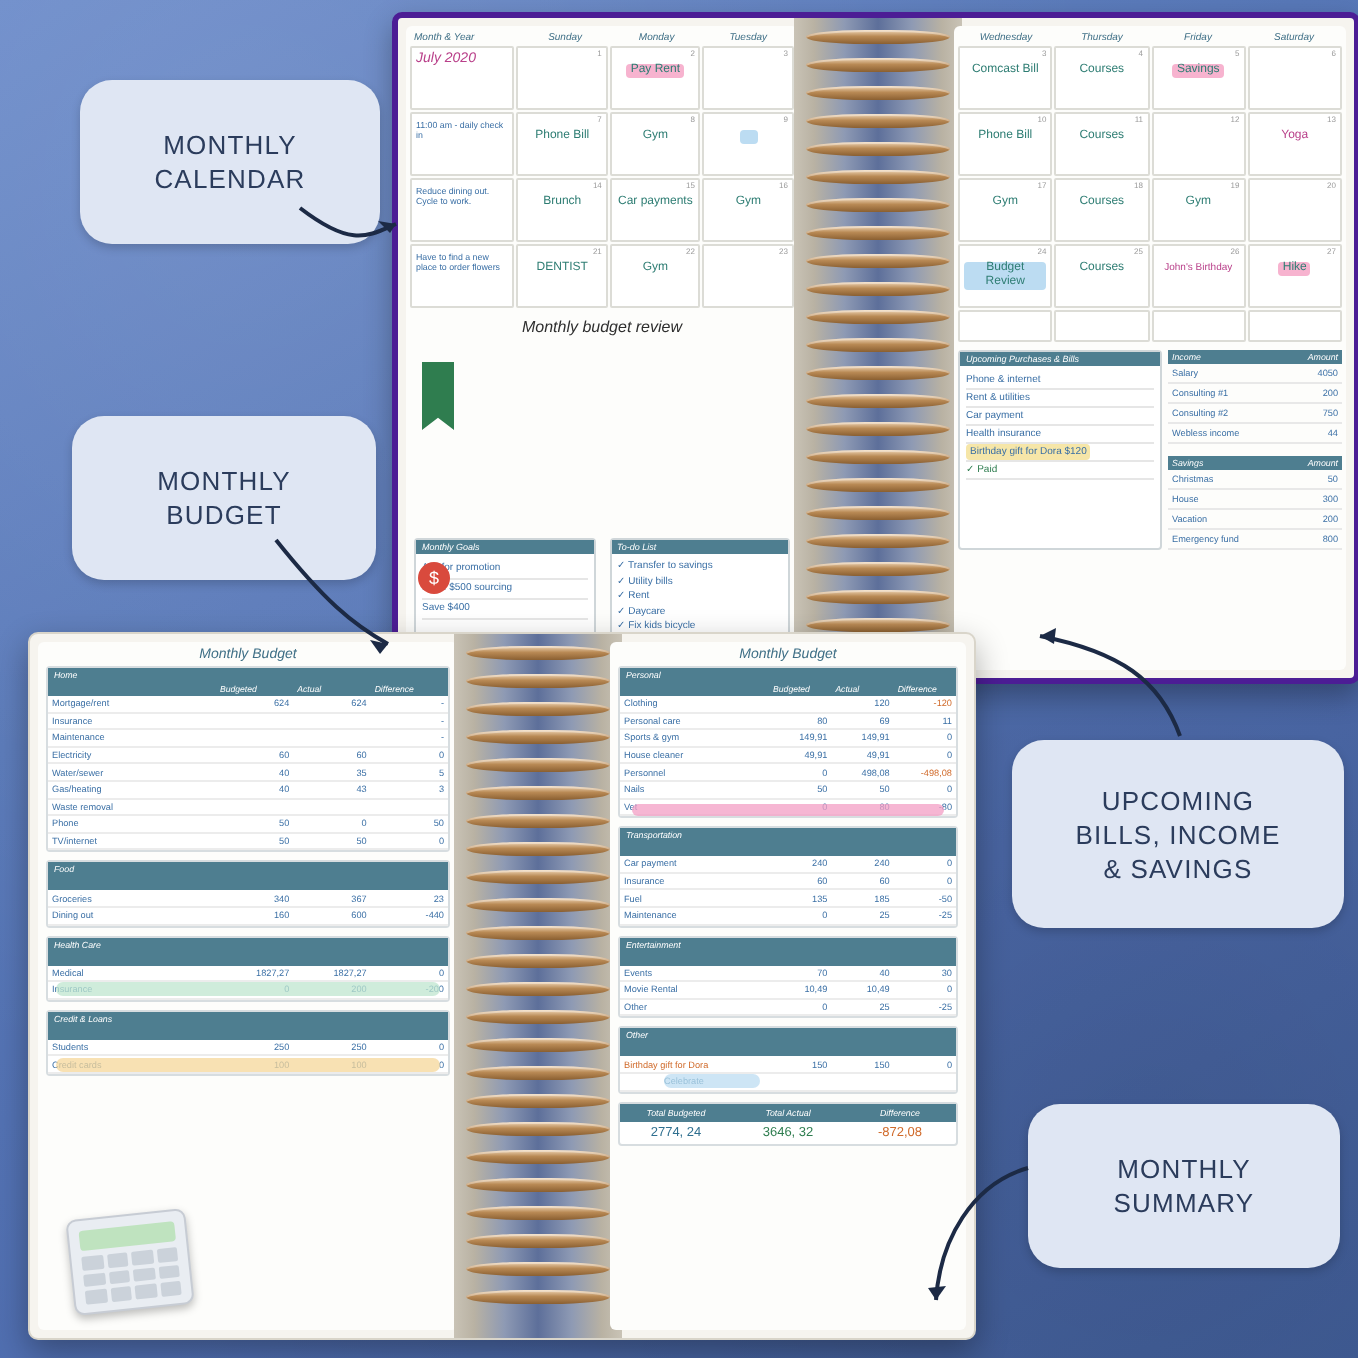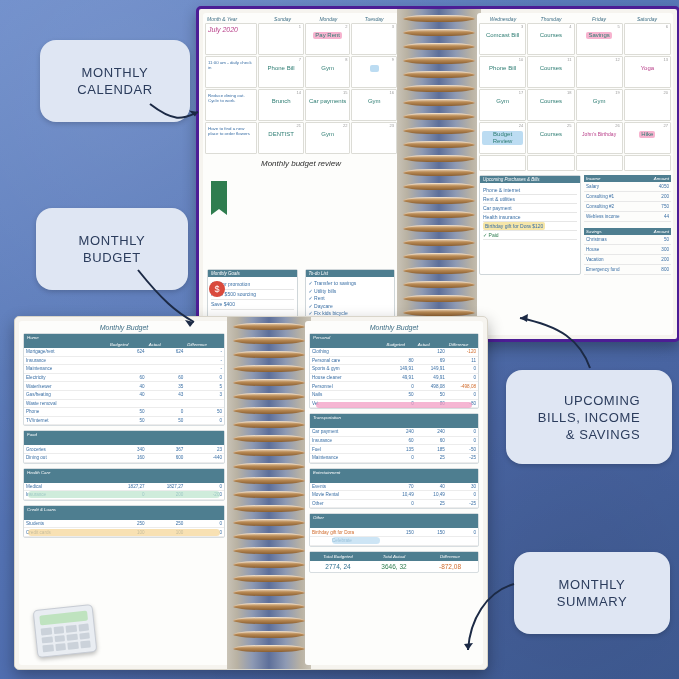--- a/index.html
+++ b/index.html
@@ -862,21 +862,21 @@
 </div>
 
 <div class="callout" style="left:40px;top:40px;width:134px;height:62px;">
   <span style="white-space:pre-line;">MONTHLY
 CALENDAR</span>
 </div>
 <div class="callout" style="left:36px;top:208px;width:136px;height:62px;">
   <span style="white-space:pre-line;">MONTHLY
 BUDGET</span>
 </div>
-<div class="callout" style="left:506px;top:370px;width:150px;height:74px;text-align:right;">
+<div class="callout" style="left:506px;top:370px;width:150px;height:74px;">
   <span style="white-space:pre-line;">UPCOMING
 BILLS, INCOME
 &amp; SAVINGS</span>
 </div>
 <div class="callout" style="left:514px;top:552px;width:140px;height:62px;">
   <span style="white-space:pre-line;">MONTHLY
 SUMMARY</span>
 </div>
 
 <svg class="arrow" style="left:0;top:0;width:679px;height:679px;">

